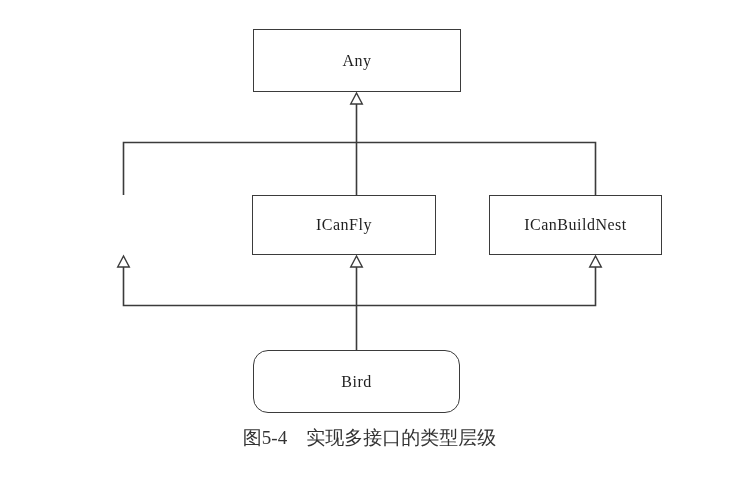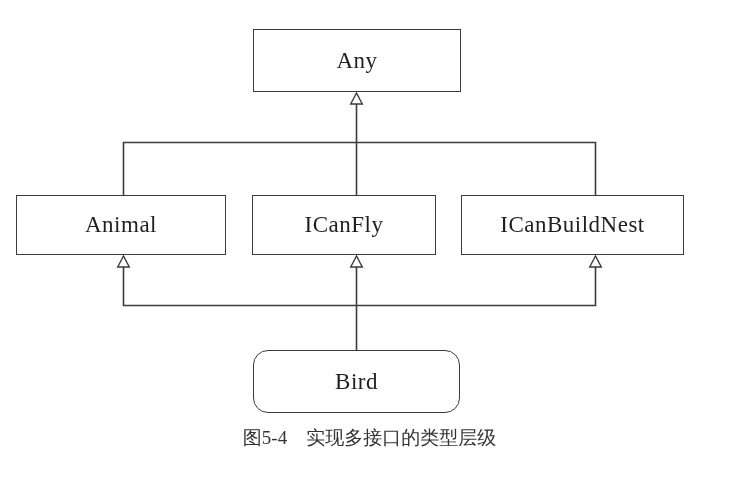--- a/index.html
+++ b/index.html
@@ -34,28 +34,28 @@
     fill: #ffffff;
   }
   .class-box {
     position: absolute;
     box-sizing: border-box;
     border: 1.6px solid #3b3b3b;
     background: #ffffff;
     display: flex;
     align-items: center;
     justify-content: center;
-    font-size: 23px;
+    font-size: 16px;
     color: #1f1f1f;
     letter-spacing: 0.5px;
   }
   .box-any           { left: 253px; top: 29px;  width: 208px; height: 63px; }
   .box-animal        { left: 16px;  top: 195px; width: 210px; height: 60px; }
   .box-icanfly       { left: 252px; top: 195px; width: 184px; height: 60px; }
-  .box-icanbuildnest { left: 461px; top: 195px; width: 223px; height: 60px; }
+  .box-icanbuildnest { left: 489px; top: 195px; width: 173px; height: 60px; }
   .box-bird          { left: 253px; top: 350px; width: 207px; height: 63px; border-radius: 15px; }
   .figure-caption {
     position: absolute;
     left: 0;
     top: 425px;
     width: 739px;
     text-align: center;
     font-size: 19px;
     color: #333333;
     white-space: nowrap;
@@ -79,23 +79,20 @@
     <line x1="356.5" y1="267" x2="356.5" y2="350"></line>
     <polygon points="123.5,256 117.7,267 129.3,267"></polygon>
     <polygon points="356.5,256 350.7,267 362.3,267"></polygon>
     <polygon points="595.5,256 589.7,267 601.3,267"></polygon>
   </svg>
 
   <div class="class-box box-any">
     <span>Any</span>
   </div>
 
-  <div class="class-box box-animal">
-    <span>Animal</span>
-  </div>
 
   <div class="class-box box-icanfly">
     <span>ICanFly</span>
   </div>
 
   <div class="class-box box-icanbuildnest">
     <span>ICanBuildNest</span>
   </div>
 
   <div class="class-box box-bird">

